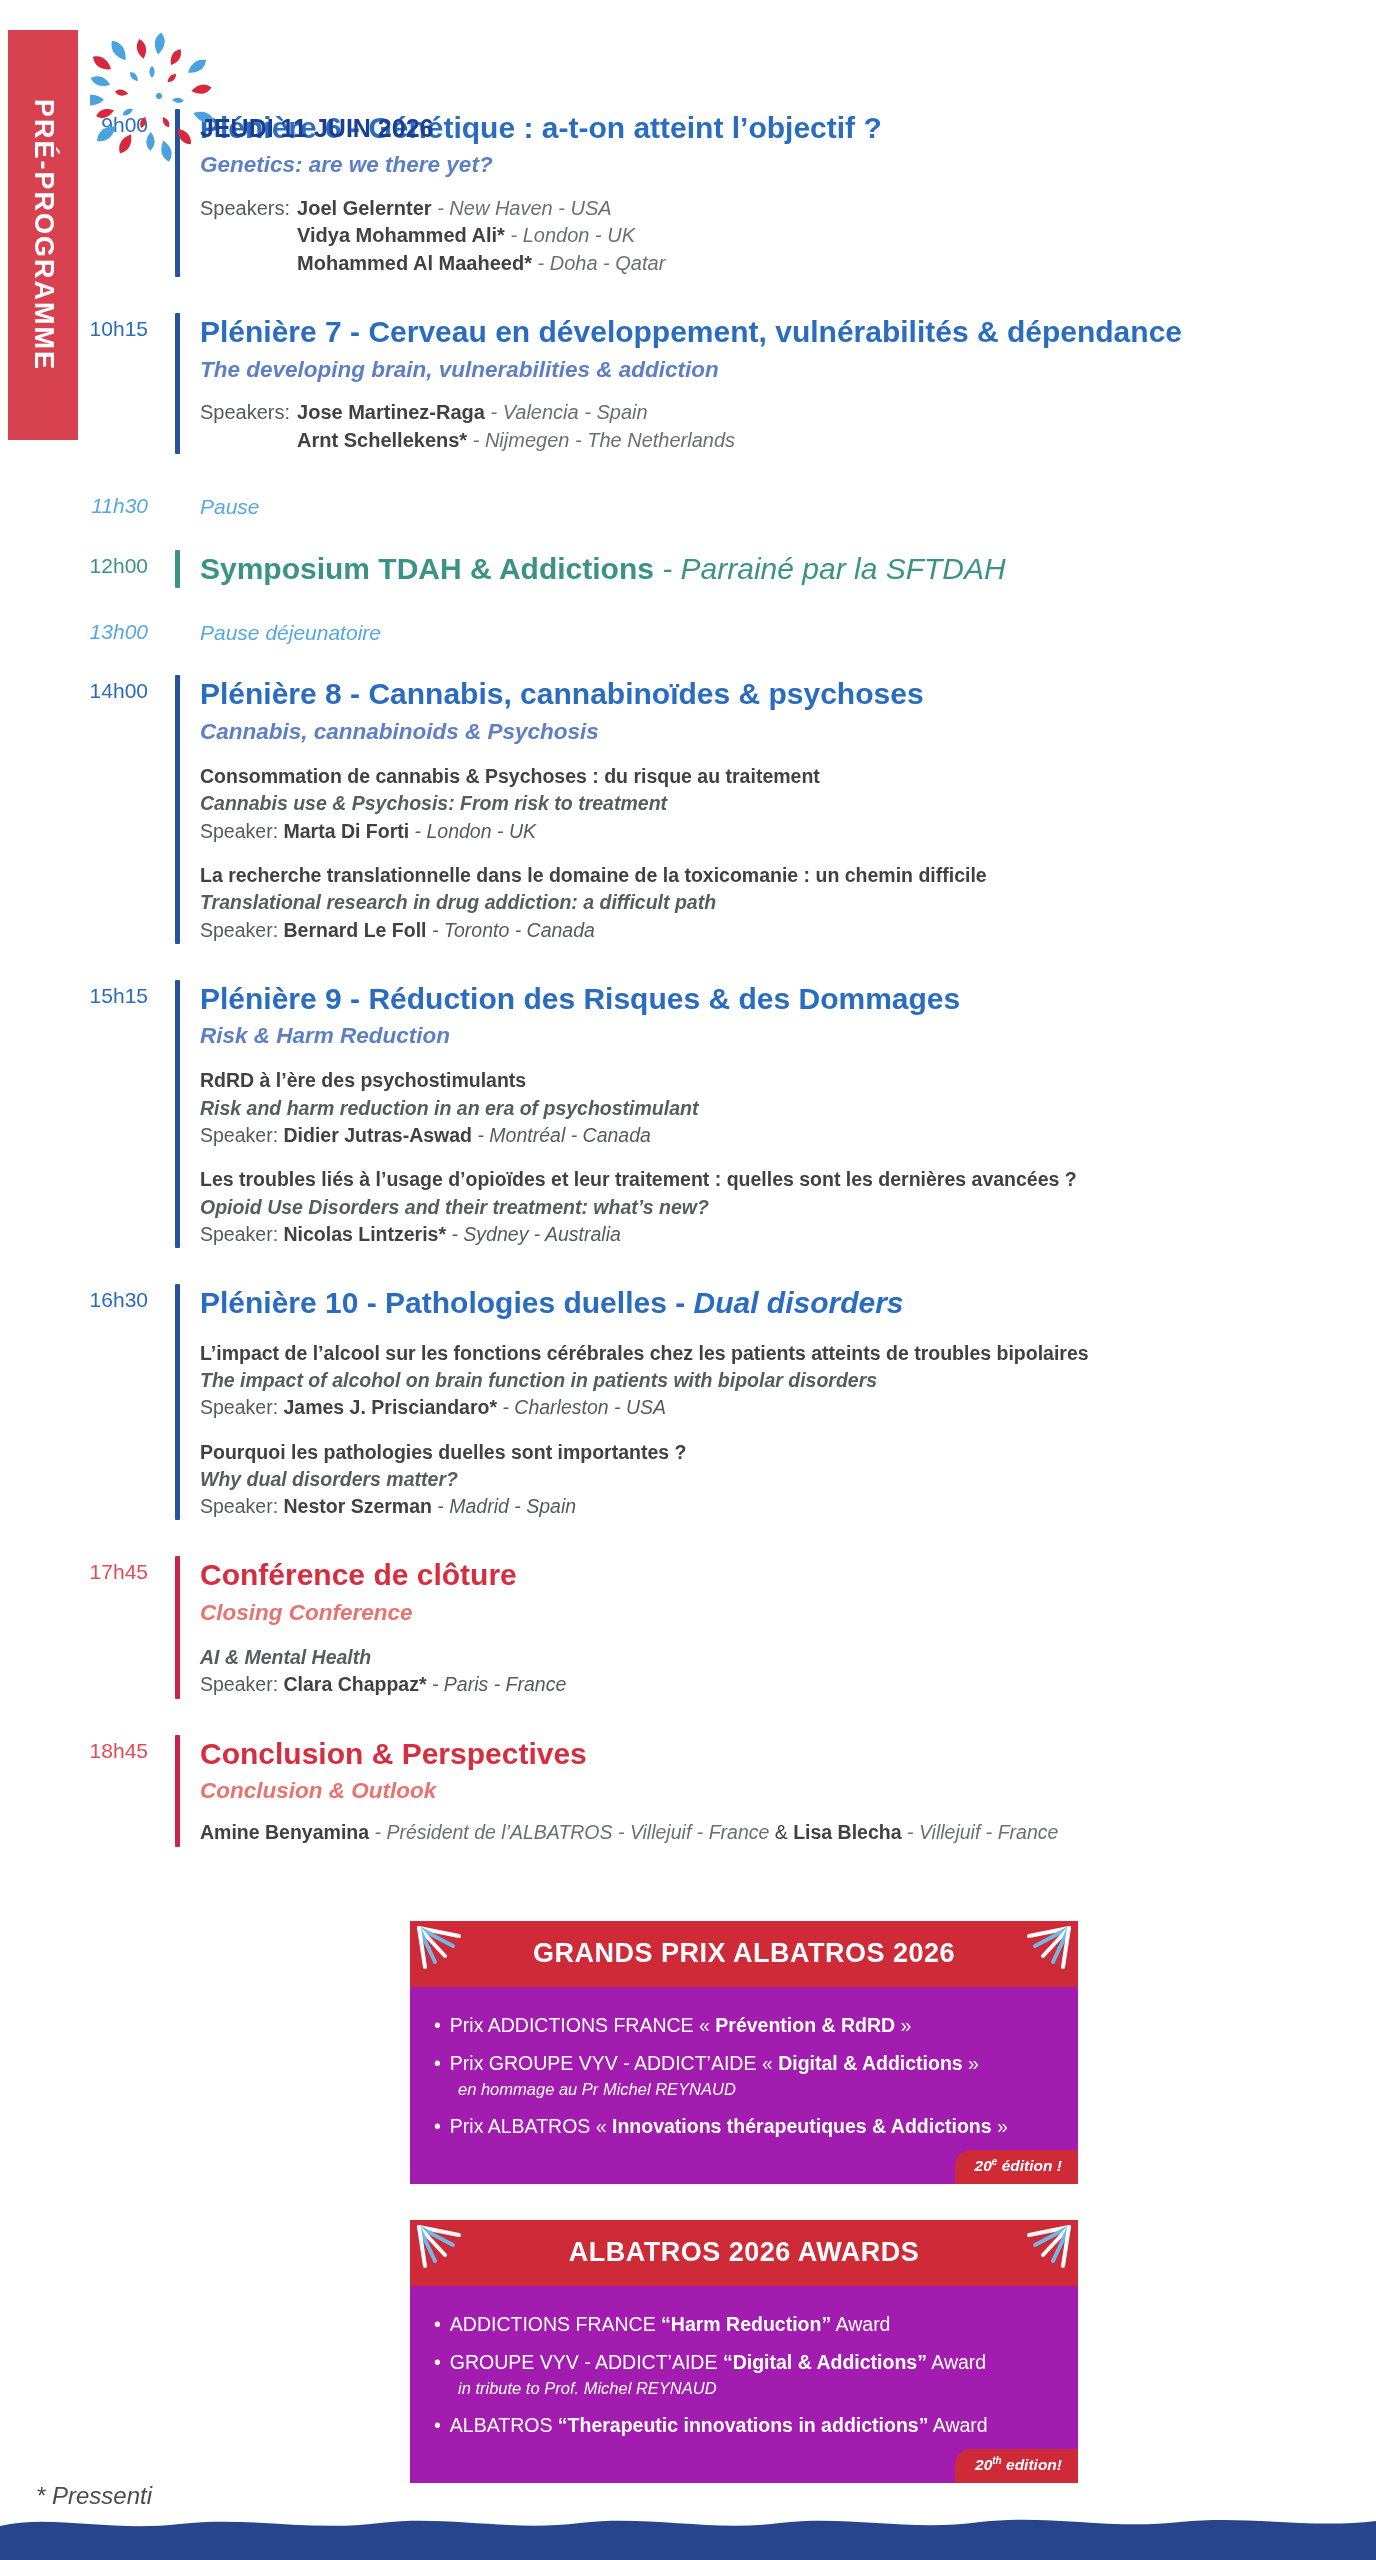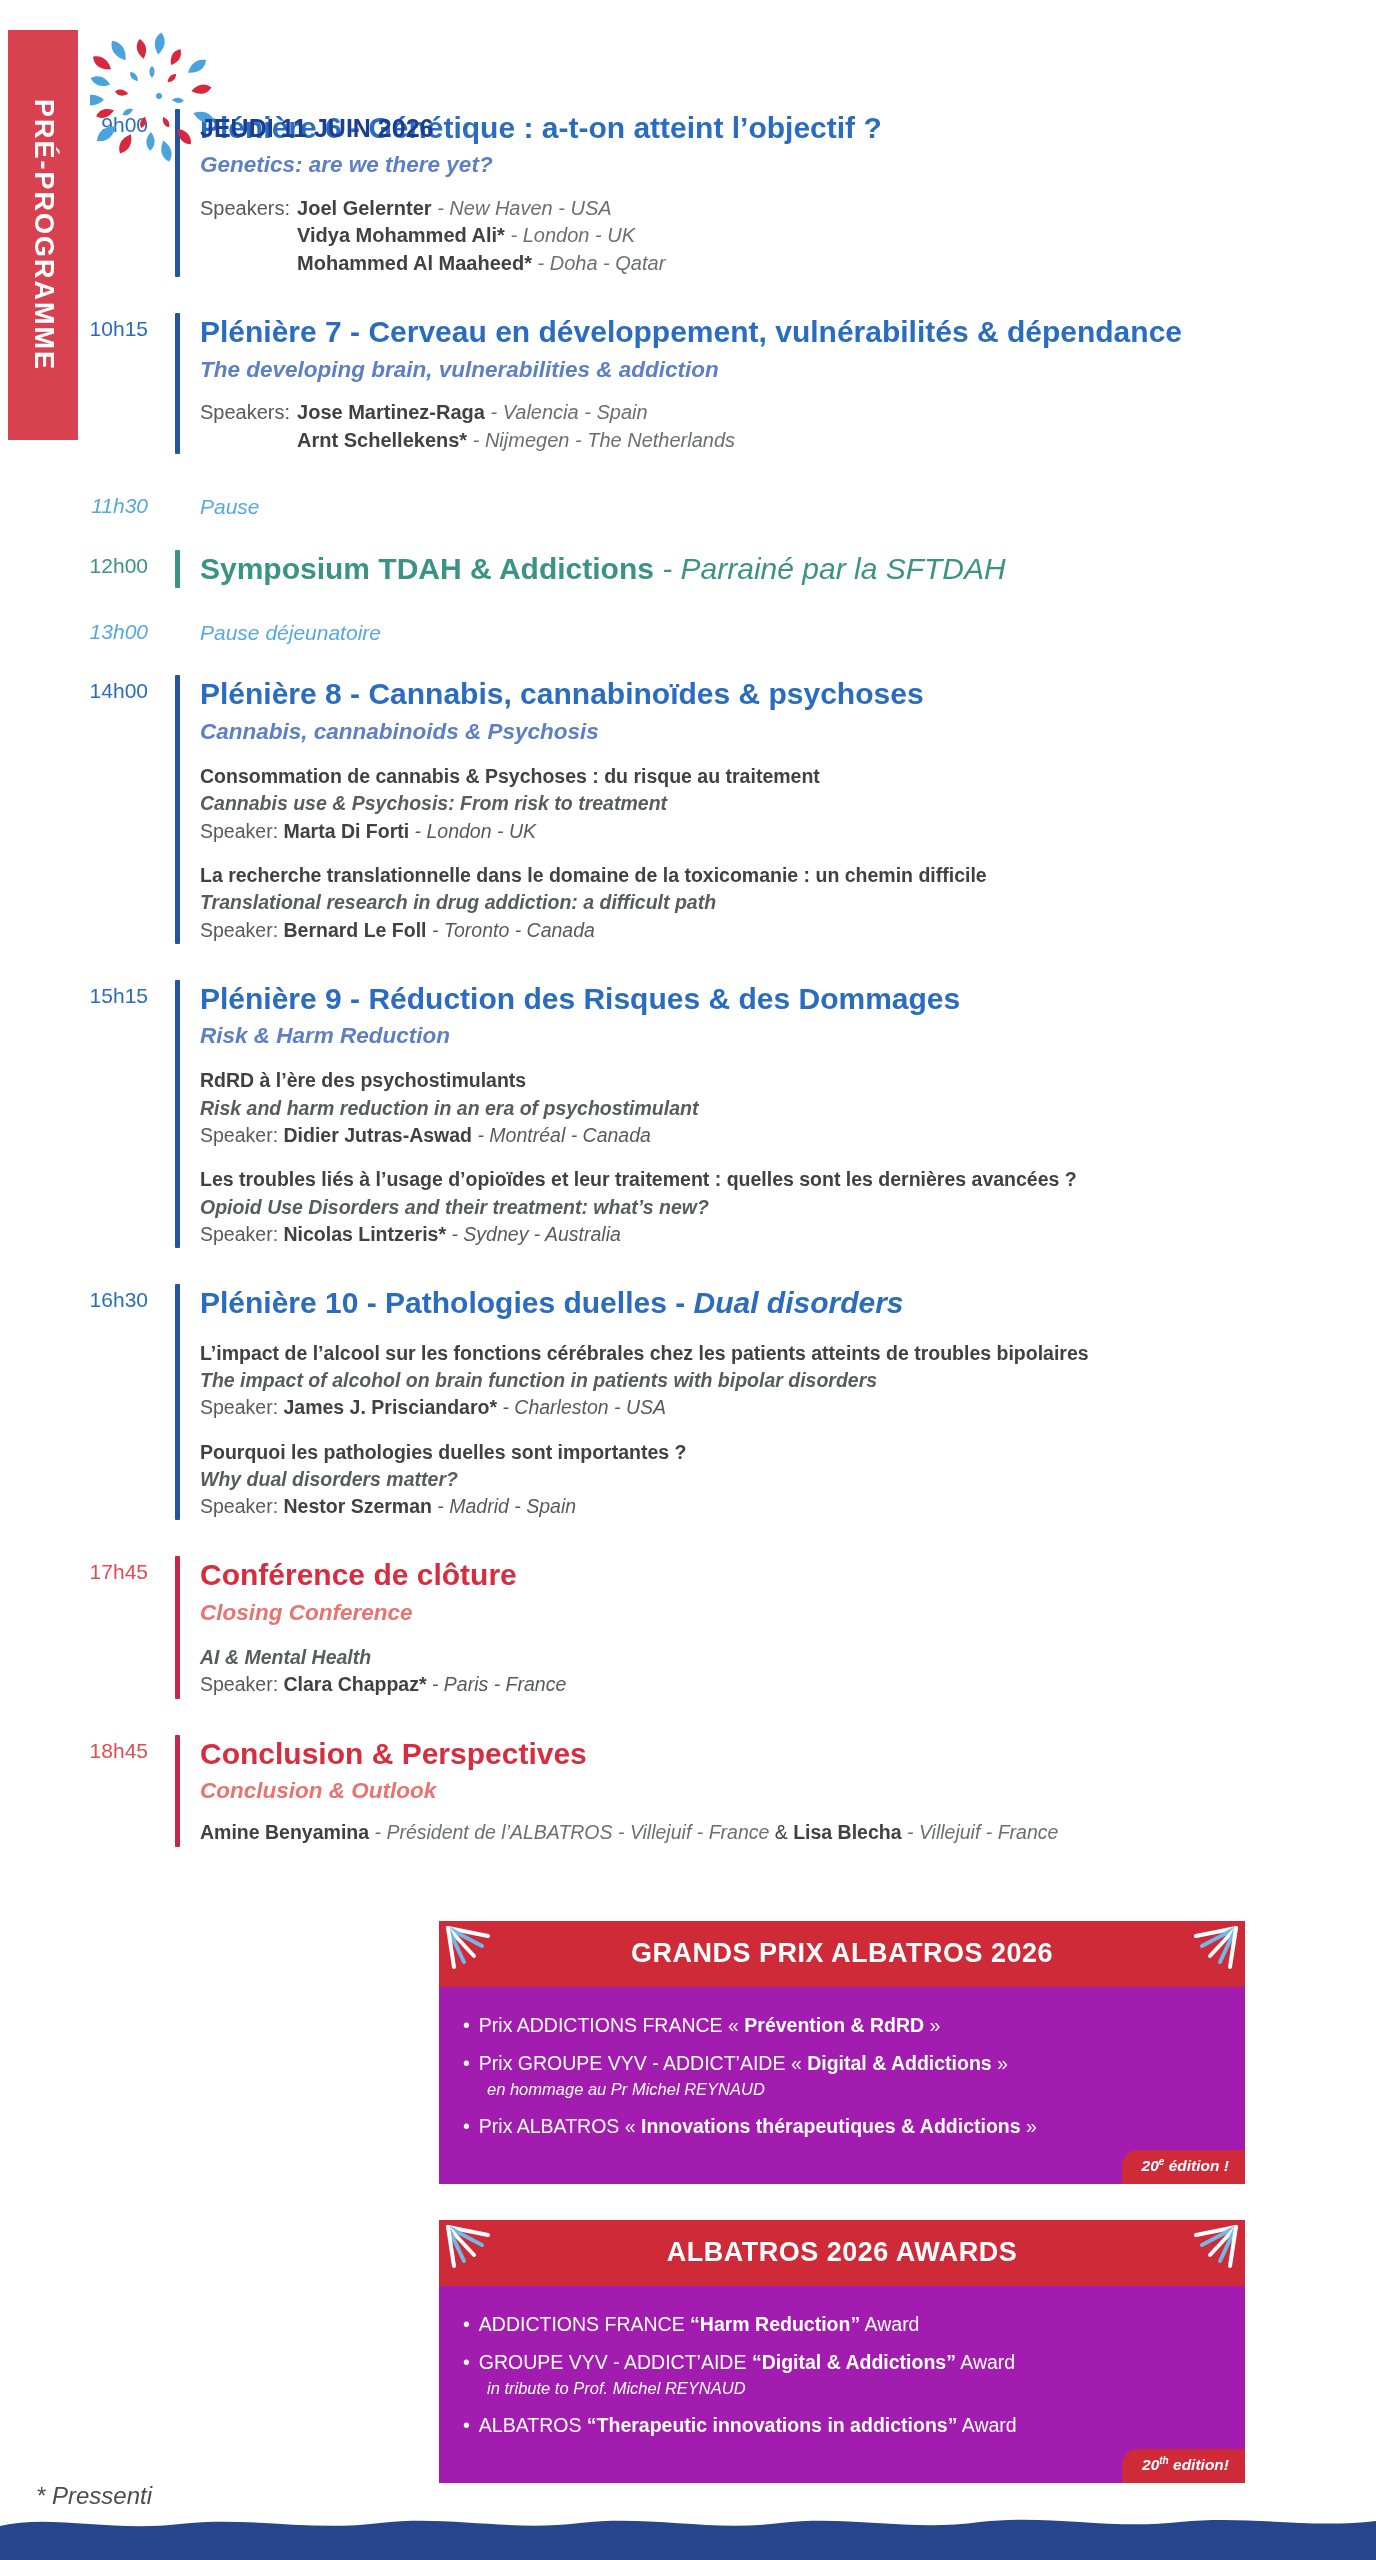--- a/index.html
+++ b/index.html
@@ -46,21 +46,21 @@
   .speaker-line{color:#58595b;}
   .speaker-line .r-b{color:#414042;}
   .names{margin-top:14px;font-size:19.5px;color:#414042;}
   .names .r-i{color:#6d6e71;}
   .r-b{font-weight:700;}
   .r-i{font-style:italic;}
   .r-bi{font-weight:700;font-style:italic;}
   .loc{color:#6d6e71;}
   
   #banners{margin-top:74px;padding-left:410px;}
-  .banner{width:806px;position:relative;margin-bottom:36px;margin-left:29px;}
+  .banner{width:668px;position:relative;margin-bottom:36px;}
   .banner-head{position:relative;background:#cf2a38;height:66px;display:flex;align-items:center;justify-content:center;}
   .banner-head h2{margin:0;color:#ffffff;font-size:27px;font-weight:700;letter-spacing:.5px;}
   .decor{position:absolute;top:3px;}
   .decor.dl{left:5px;}
   .decor.dr{right:5px;transform:scaleX(-1);}
   .banner-body{position:relative;background:#a21caf;padding:26px 24px 44px 24px;}
   .b-item{color:#ffffff;font-size:19.5px;line-height:1.32;margin-bottom:13px;}
   .b-item:last-child{margin-bottom:0;}
   .b-bullet{margin-right:9px;}
   .b-note{font-size:16.5px;font-style:italic;color:#ffffff;margin:2px 0 0 24px;}

